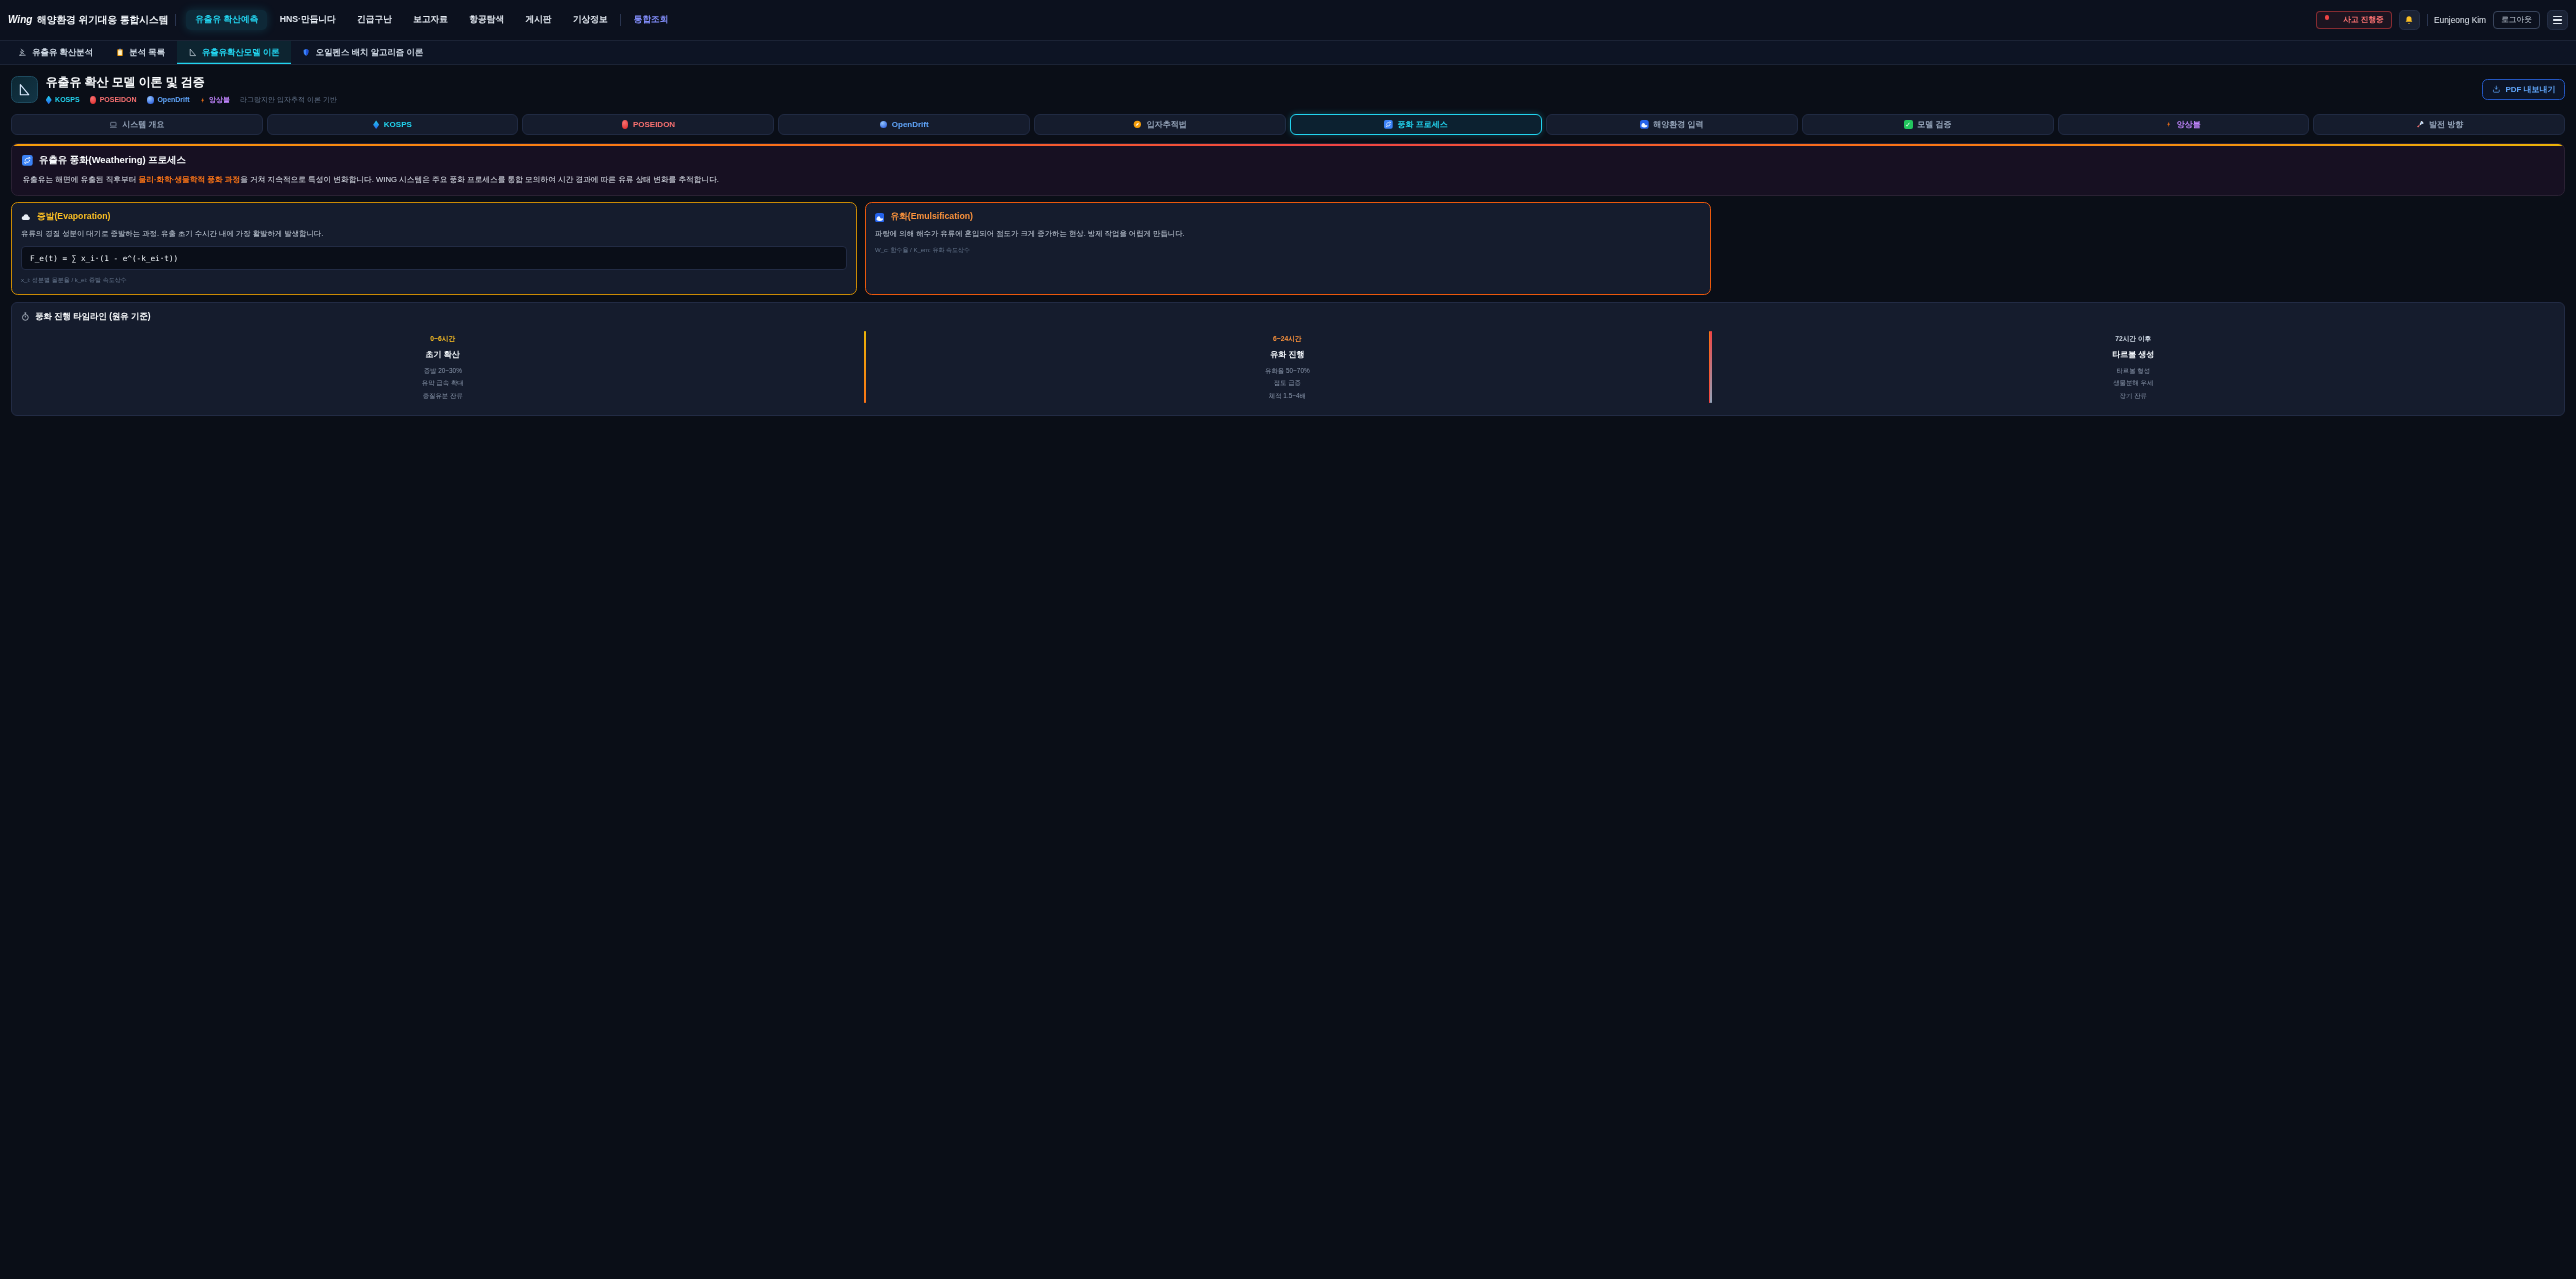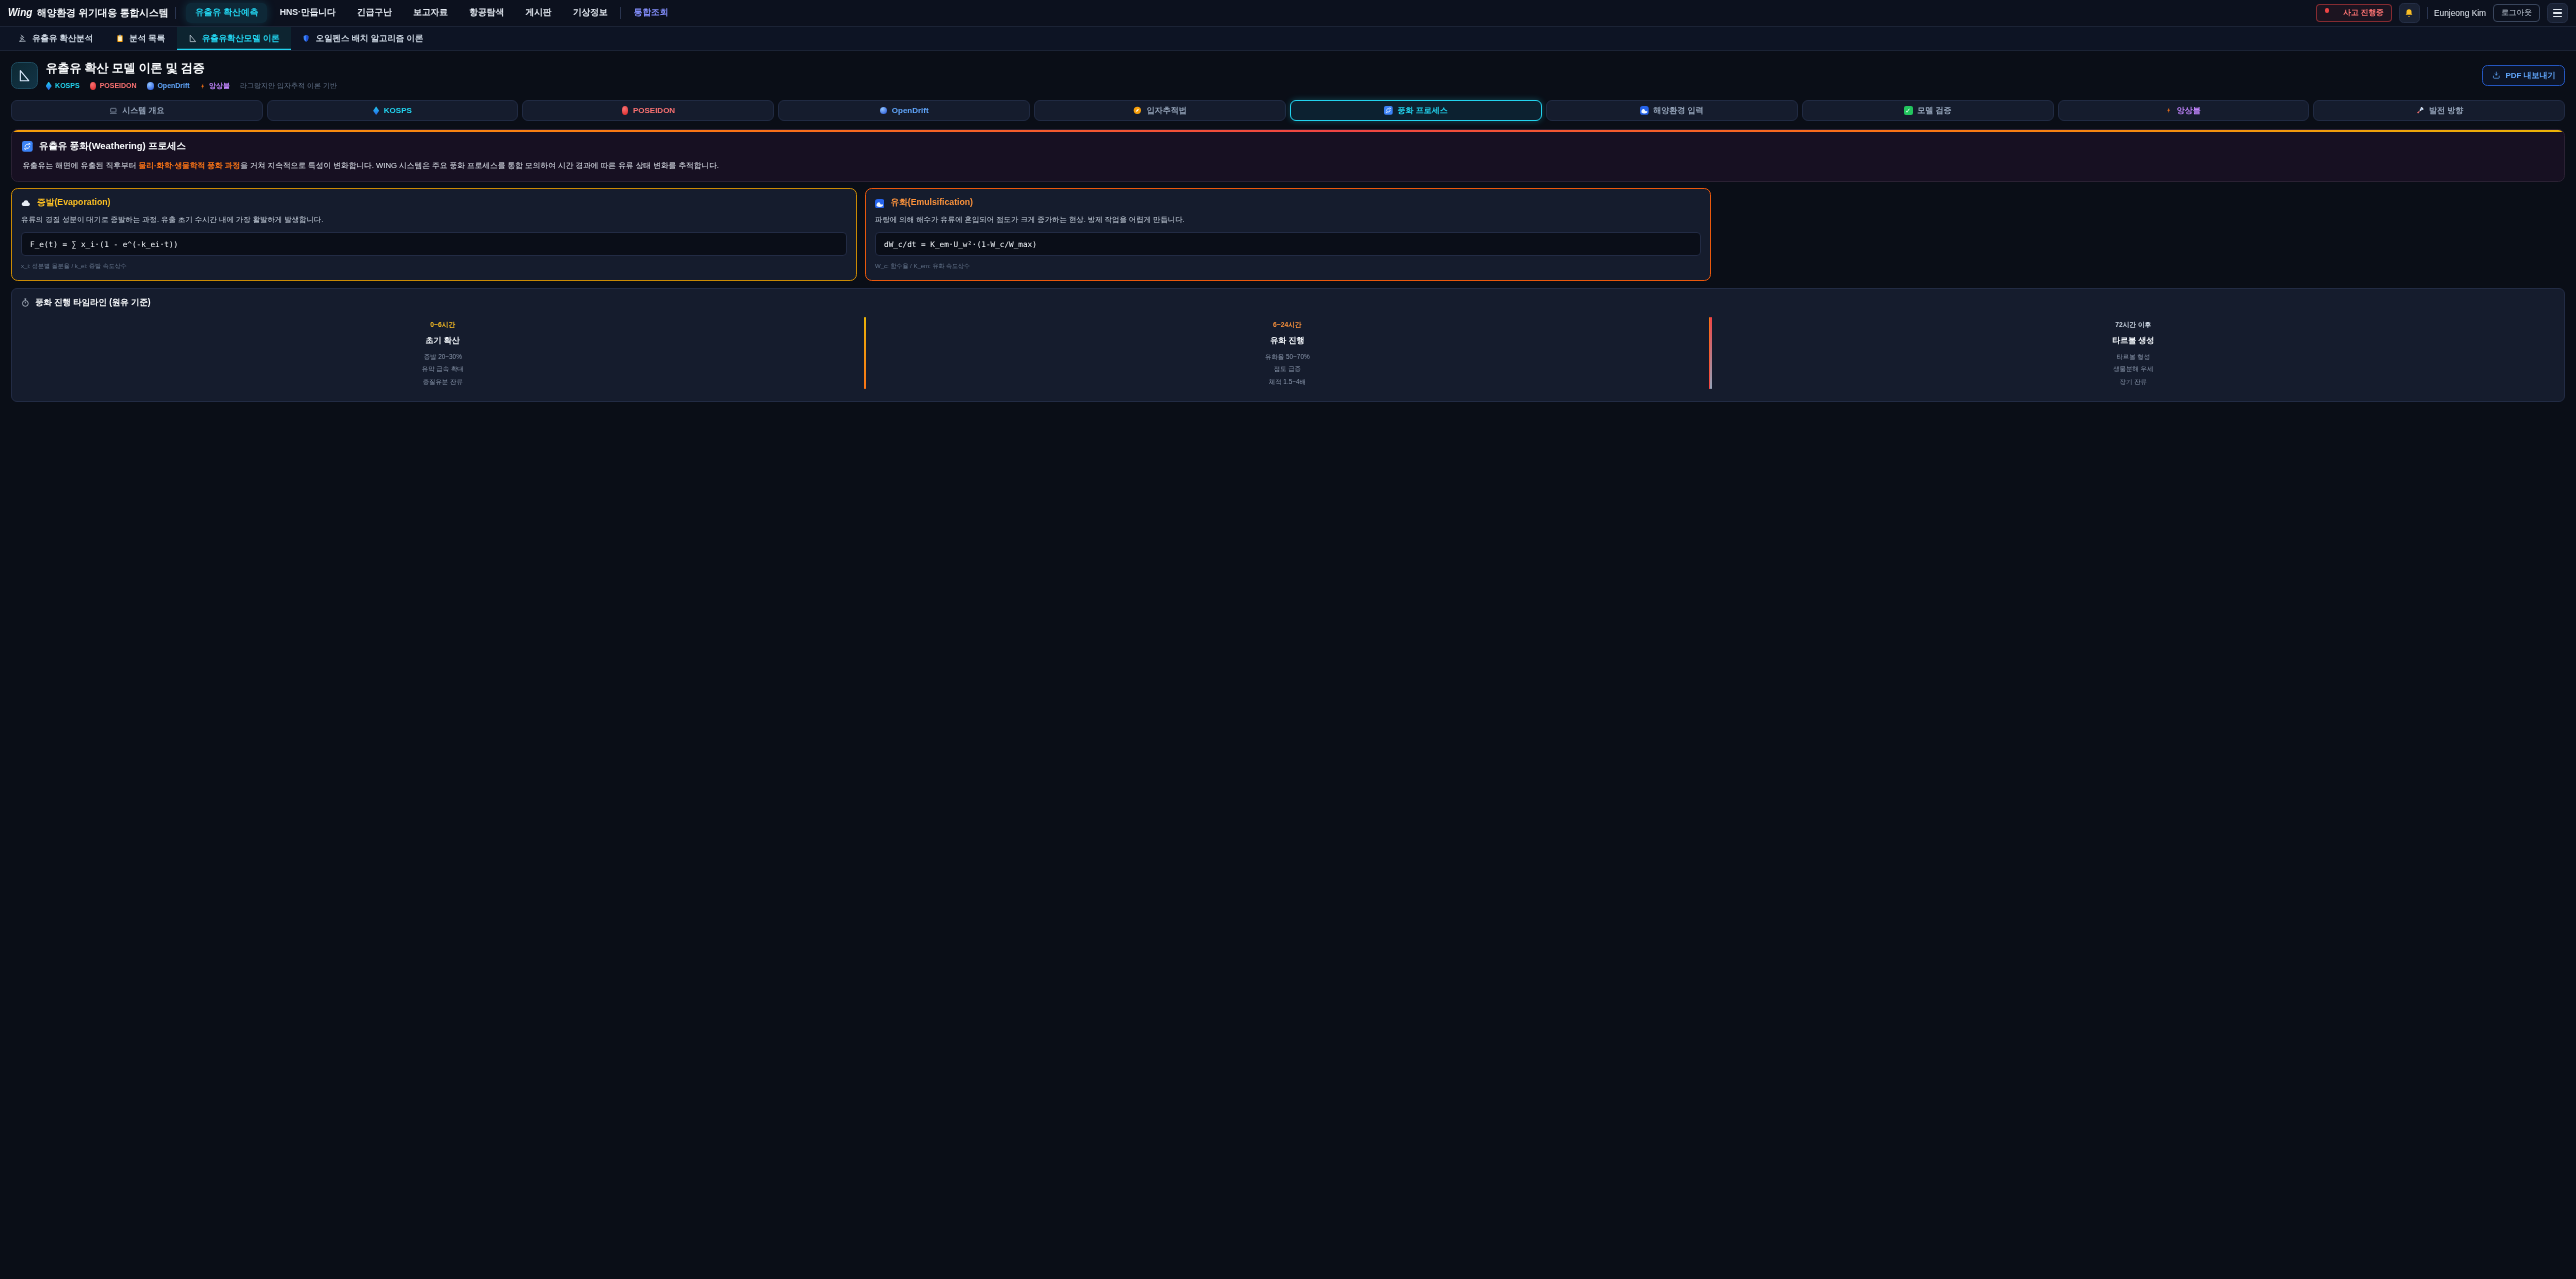--- a/index.html
+++ b/index.html
@@ -4,21 +4,21 @@
 <style>
   * { box-sizing: border-box; margin: 0; padding: 0; }
   html,body { background:#0a0e17; }
   body {
     font-family:"Liberation Sans","DejaVu Sans",sans-serif;
     color:#e2e8f0; min-height:639px; min-width:859px;
   }
   svg { display:block; }
 
   
-  .topbar { display:flex; align-items:center; height:27px; background:#0c111e;
+  .topbar { display:flex; align-items:center; height:41px; background:#0c111e;
     border-bottom:0.7px solid #1b2335; padding:0 8px; gap:6.7px; }
   .brand { display:flex; align-items:baseline; gap:4.7px; white-space:nowrap; }
   .brand .logo { font-style:italic; font-weight:800; font-size:10px; color:#f8fafc; }
   .brand .brand-title { font-weight:800; font-size:9.7px; color:#f1f5f9; }
   .vdiv { width:0.7px; height:12px; background:#2a3550; }
   .mainnav { display:flex; align-items:center; gap:4px; margin-left:4px; }
   .nav-item { padding:4px 8.7px; font-size:8.7px; font-weight:700; color:#e2e8f0;
     border-radius:4.7px; cursor:pointer; white-space:nowrap; }
   .nav-item.active { color:#22d3ee; background:rgba(34,211,238,.12);
     box-shadow:0 0 9.4px rgba(34,211,238,.18); }
@@ -352,21 +352,20 @@
     <div class="card-title t-orange">
       <span>
         <svg width="9.4" height="9.4" viewBox="0 0 24 24">
             <rect width="24" height="24" rx="7" fill="#2563eb"></rect>
             <path d="M4 14c3-7 7.5-7 9.5-2 1.2 3 4 3 6.5.8V18c-5 3.5-11 3.5-16 0z" fill="#eff6ff"></path>
           </svg>
       </span>
       <span>유화(Emulsification)</span>
     </div>
     <p class="card-desc">파랑에 의해 해수가 유류에 혼입되어 점도가 크게 증가하는 현상. 방제 작업을 어렵게 만듭니다.</p>
-    <div class="formula">dW_c/dt = K_em·U_w²·(1-W_c/W_max)</div>
     <div class="card-note">W_c: 함수율 / K_em: 유화 속도상수</div>
   </article>
 
 
 </section>
 
 <section class="timeline">
   <div class="tl-title">
     <span>
       <svg width="8.7" height="9.4" viewBox="0 0 24 26" fill="none" stroke="#cbd5e1" stroke-width="2">

